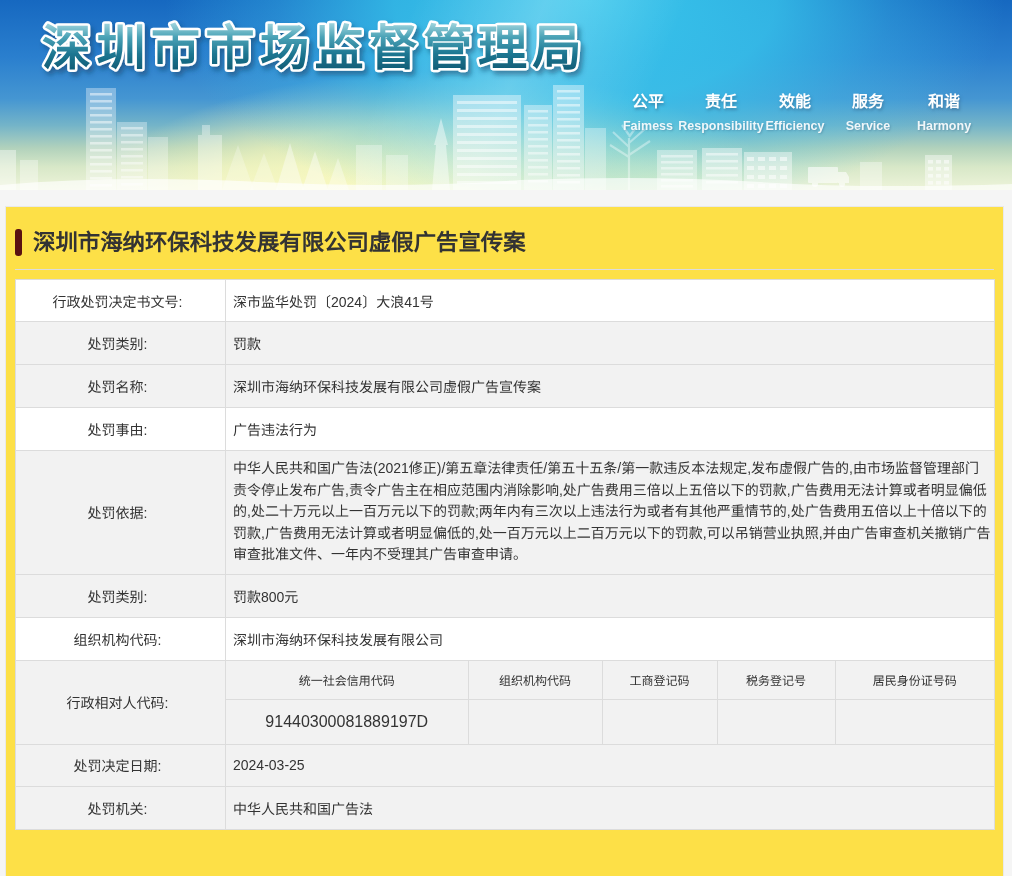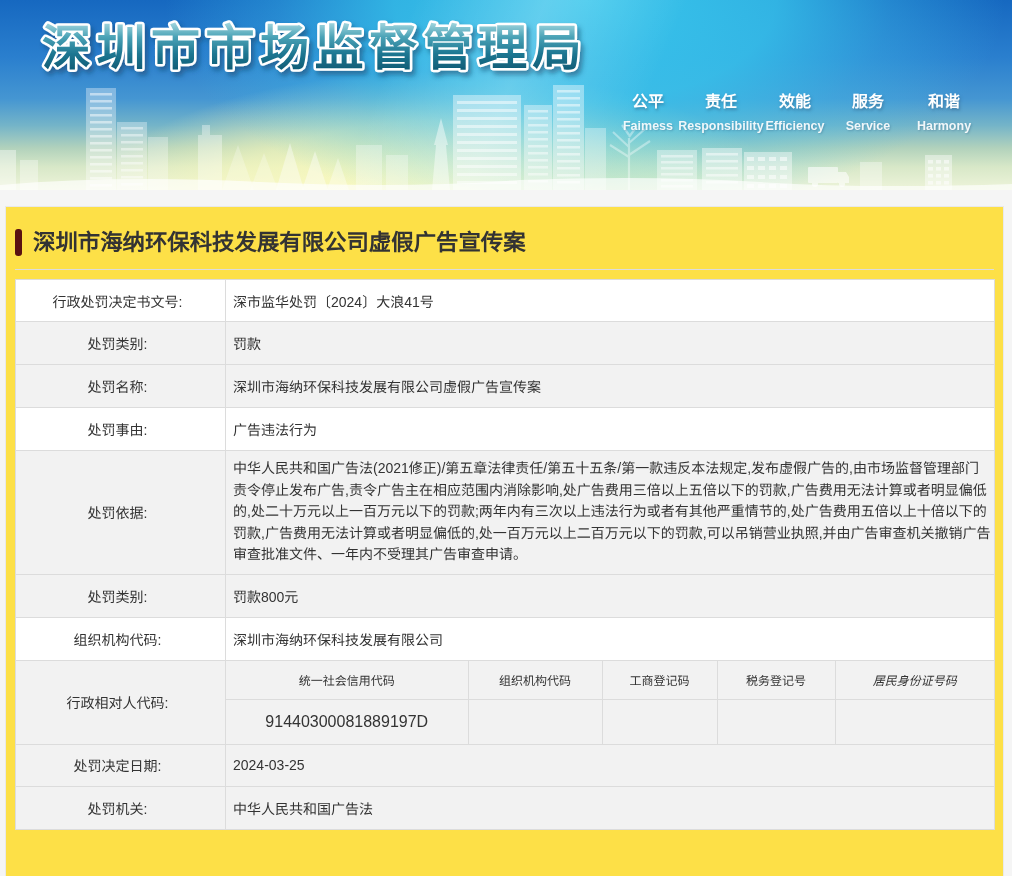--- a/index.html
+++ b/index.html
@@ -37,21 +37,21 @@
 table.main td{padding-left:7px;text-align:left;}
 tr.g{background:#f2f2f2}
 tr.w{background:#fff}
 table.main td.long{line-height:21.5px;padding:7px 2px 8px 7px;}
 table.main td.nest{padding:0;}
 table.inner{width:100%;border-collapse:collapse;height:83px;table-layout:fixed;}
 table.inner td{border:1px solid #dcdcdc;text-align:center;padding:0;font-size:12px;color:#333;}
 table.inner tr:first-child td{border-top:none;}
 table.inner tr:last-child td{border-bottom:none;text-align:center;}
 table.inner td:first-child{border-left:none;}
-table.inner td:last-child{border-right:none;font-style:italic;}
+table.inner td:last-child{border-right:none;}
 table.inner td.code{font-size:16px;}
 </style>
 </head>
 <body>
 <div class="hdr">
   <div class="beam"></div>
   <svg class="sky" viewBox="0 0 1012 105" preserveAspectRatio="none">
       <g fill="#ffffff">
         <rect x="0" y="65" width="16" height="40" opacity=".4"></rect>
 <rect x="20" y="75" width="18" height="30" opacity=".35"></rect>

